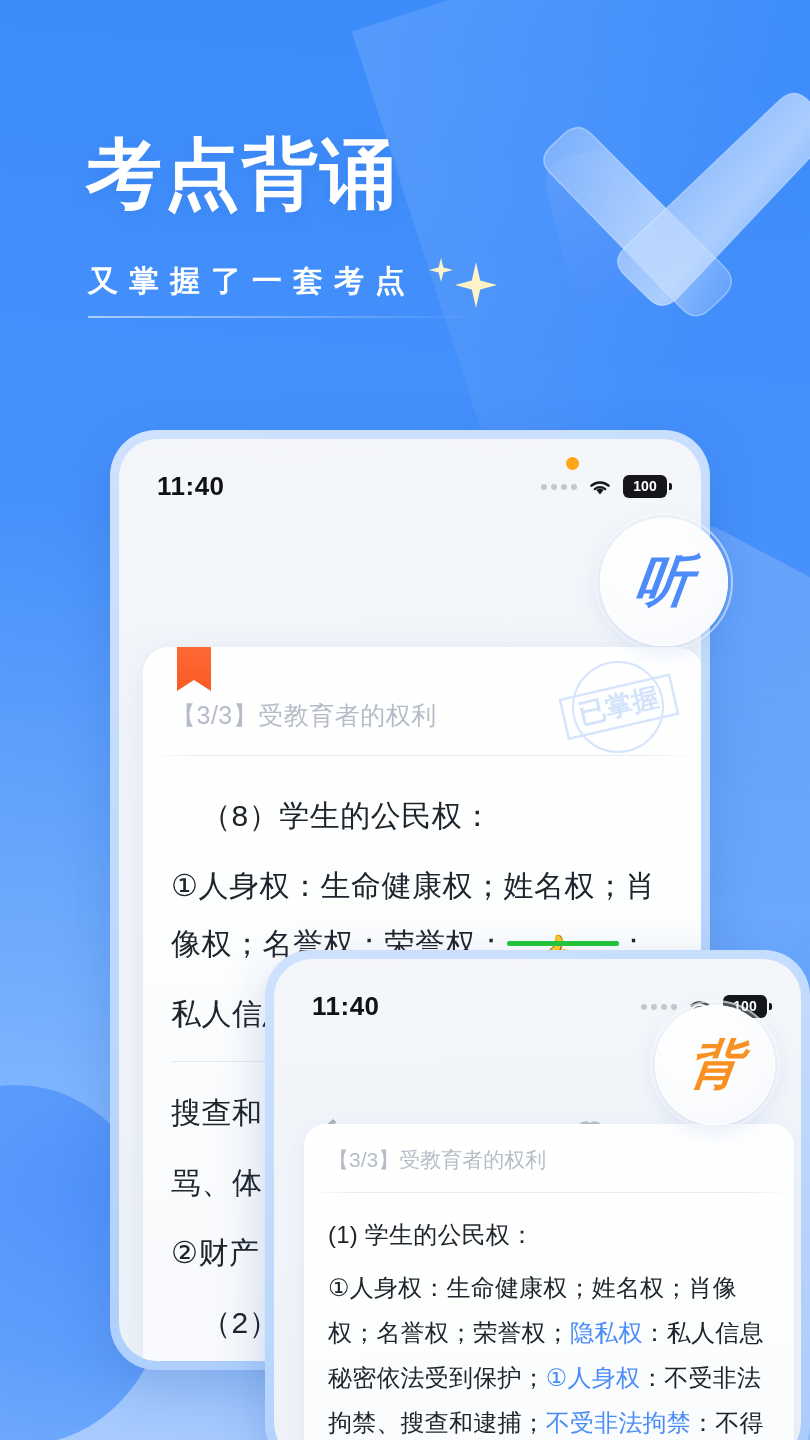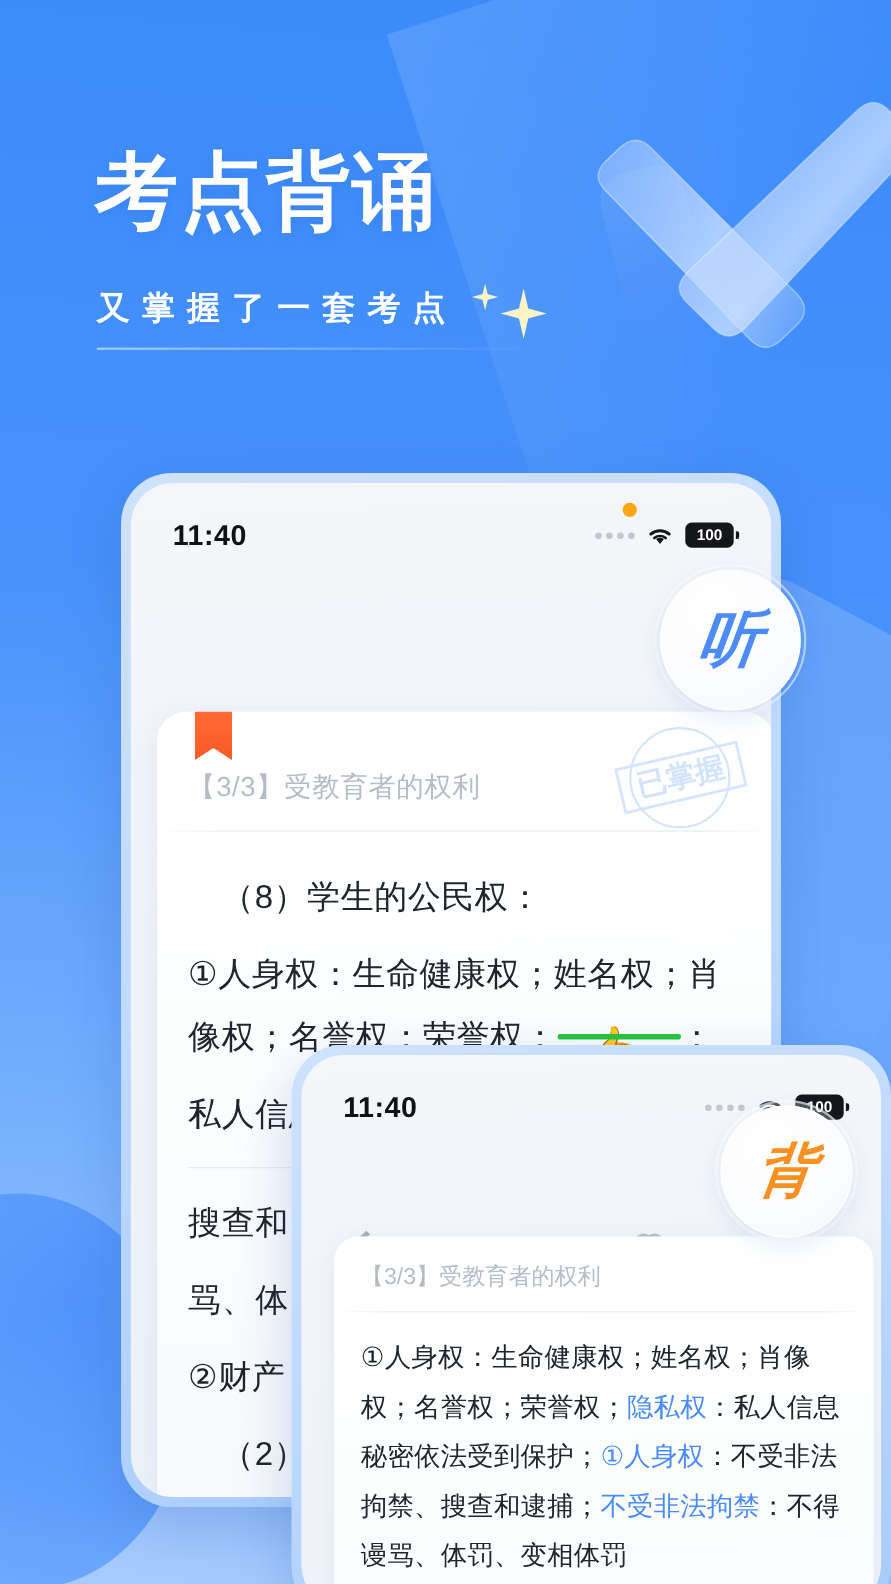--- a/index.html
+++ b/index.html
@@ -452,20 +452,21 @@
         <div class="dots2">
             <i></i>
             <i></i>
           </div>
       </div>
 
       <div class="card-front">
         <div class="cf-kicker">【3/3】受教育者的权利</div>
         <div class="cf-divider"></div>
         <div class="cf-body">
+          <p>(1) 学生的公民权：</p>
           <p>
             <span>①人身权：生命健康权；姓名权；肖像权；名誉权；荣誉权；</span><span class="term">隐私权</span><span>：私人信息秘密依法受到保护；</span><span class="term">①人身权</span><span>：不受非法拘禁、搜查和逮捕；</span><span class="term">不受非法拘禁</span><span>：不得谩骂、体罚、变相体罚</span>
           </p>
 
         </div>
       </div>
 
     </div>
   </div>
 

